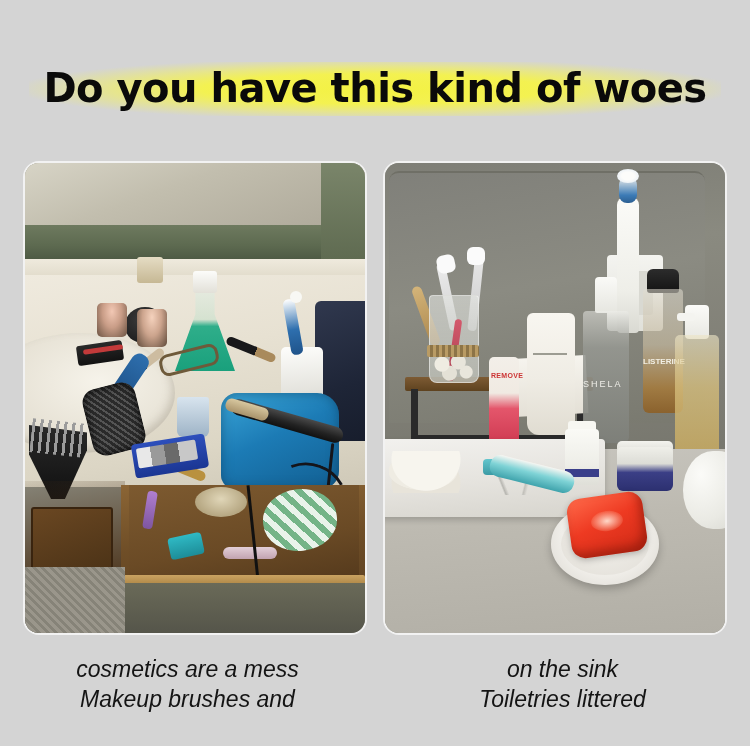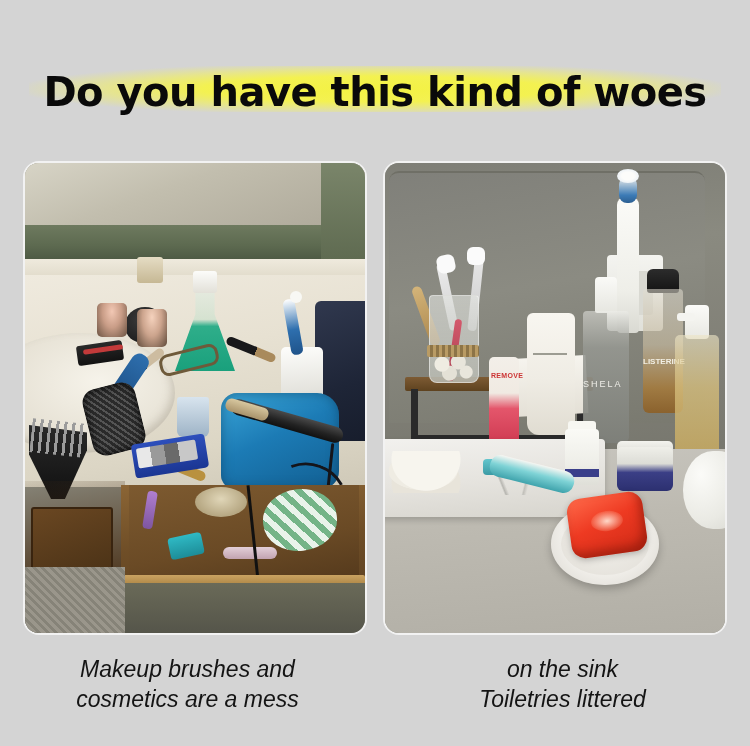--- a/index.html
+++ b/index.html
@@ -32,21 +32,21 @@
     font-size: 40px;
     line-height: 1;
     letter-spacing: -0.5px;
     color: #0a0a0a;
     white-space: nowrap;
     background: radial-gradient(ellipse 52% 58% at 50% 50%,
                 rgba(245,243,60,0.95) 0%,
                 rgba(246,244,70,0.92) 48%,
                 rgba(246,244,80,0.55) 72%,
                 rgba(246,244,90,0.0) 100%);
-    padding: 6px 14px 0 14px;
+    padding: 6px 14px 8px 14px;
     border-radius: 6px;
   }
 
   
   #panels {
     position: absolute;
     left: 0;
     top: 163px;
     width: 750px;
     height: 470px;
@@ -697,20 +697,20 @@
       <div class="rp-soapdish-inner"></div>
       <div class="rp-soap"></div>
       <div class="rp-soap-gloss"></div>
     </div>
   </div>
 
 </div>
 
 <div id="captions">
   <div class="caption">
+    <span class="line">cosmetics are a mess</span>
     <span class="line">Makeup brushes and</span>
-    <span class="line">cosmetics are a mess</span>
   </div>
   <div class="caption">
     <span class="line">on the sink</span>
     <span class="line">Toiletries littered</span>
   </div>
 </div>
 
 </body></html>

